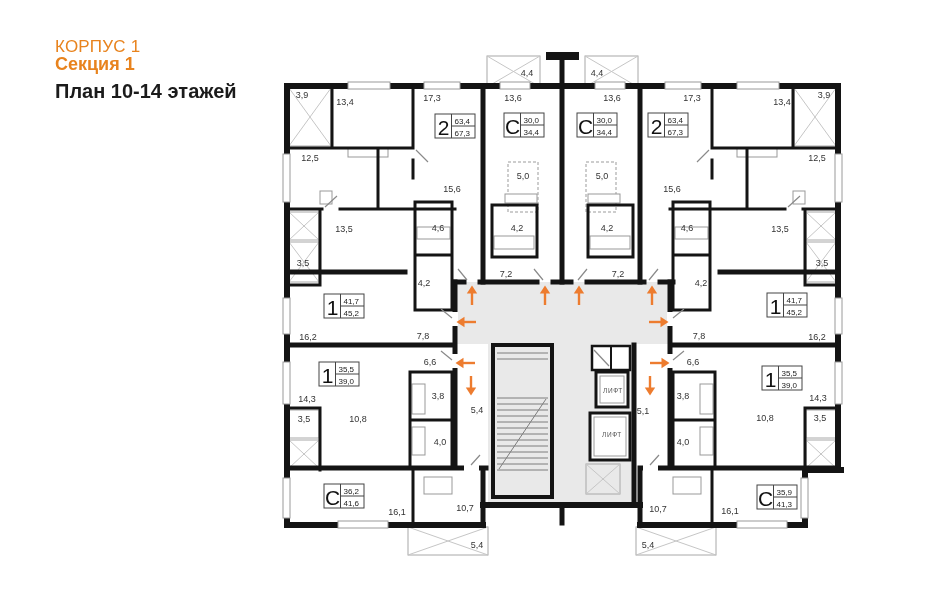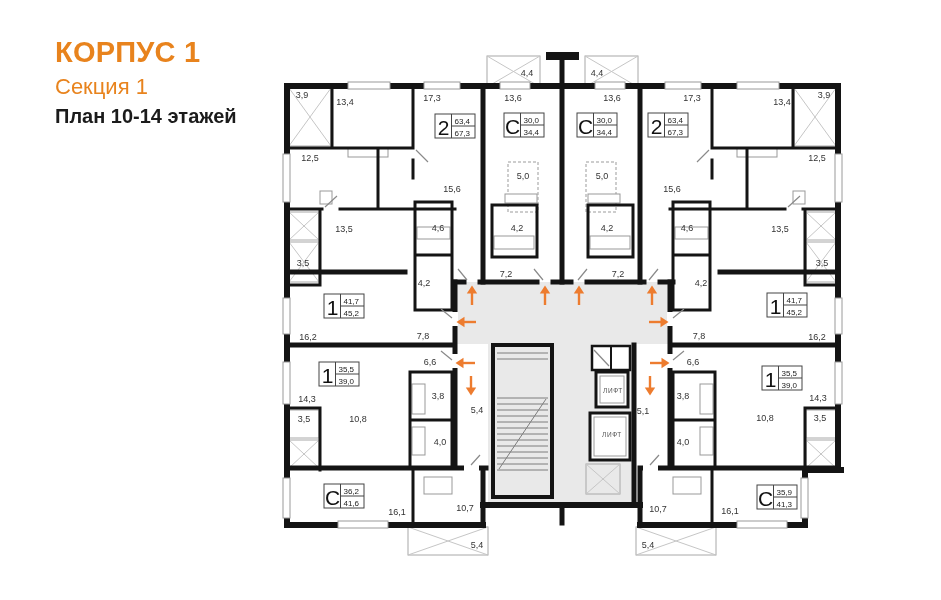--- a/index.html
+++ b/index.html
@@ -1,20 +1,20 @@
 <!DOCTYPE html>
 <html><head>
 <meta charset="utf-8">
 <style>
   html,body{margin:0;padding:0;background:#fff;}
   .stage{position:relative;width:941px;height:600px;background:#fff;overflow:hidden;
          font-family:"Liberation Sans","DejaVu Sans",sans-serif;}
   .titleblock{position:absolute;left:55px;top:38px;line-height:1;}
-  .t-building{font-size:29px;font-weight:bold;color:#e8831d;letter-spacing:.2px;}
-  .t-section{font-size:22px;font-weight:normal;color:#e8831d;margin-top:9px;}
+  .t-building{font-size:17px;font-weight:normal;color:#e8831d;letter-spacing:.2px;}
+  .t-section{font-size:18px;font-weight:bold;color:#e8831d;}
   .t-plan{font-size:20px;font-weight:bold;color:#1b1b1b;margin-top:8px;}
   svg{position:absolute;left:0;top:0;}
   .dim{font-size:9px;fill:#333;}
   .lift-t{font-size:6.5px;fill:#555;letter-spacing:.6px;}
   .bglyph{font-size:21px;fill:#111;}
   .bval{font-size:8px;fill:#222;}
 </style>
 </head>
 <body>
 

